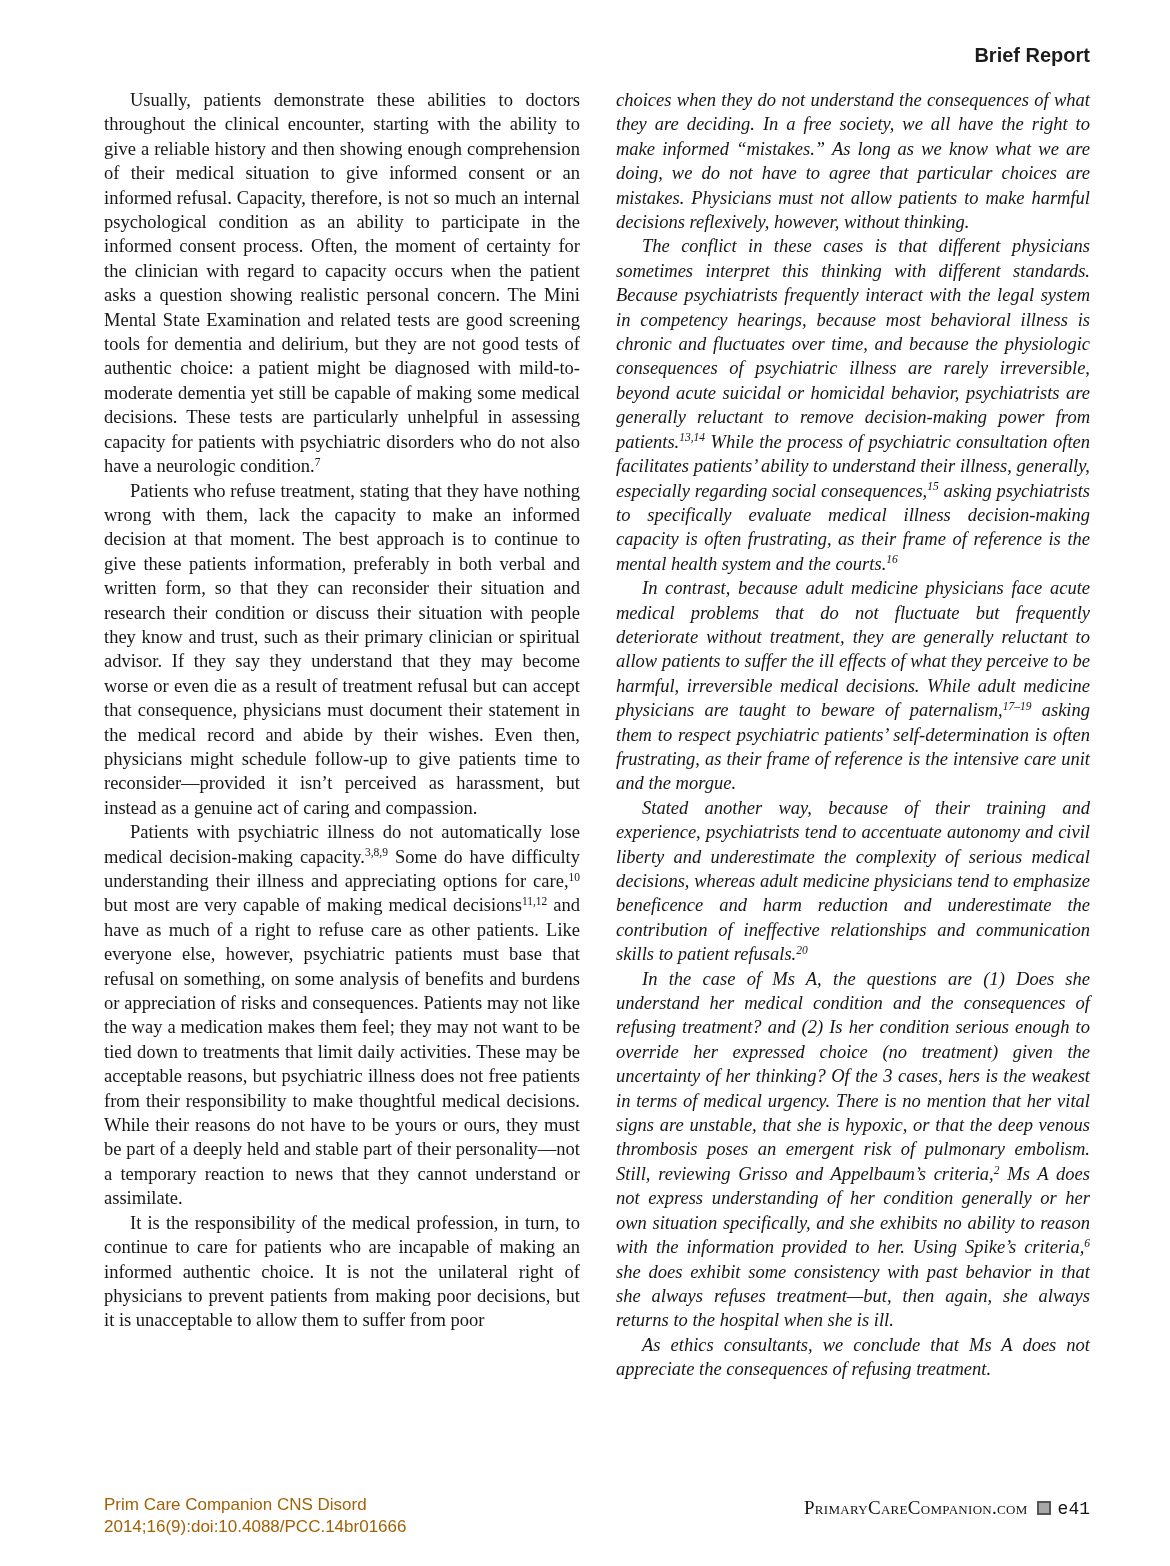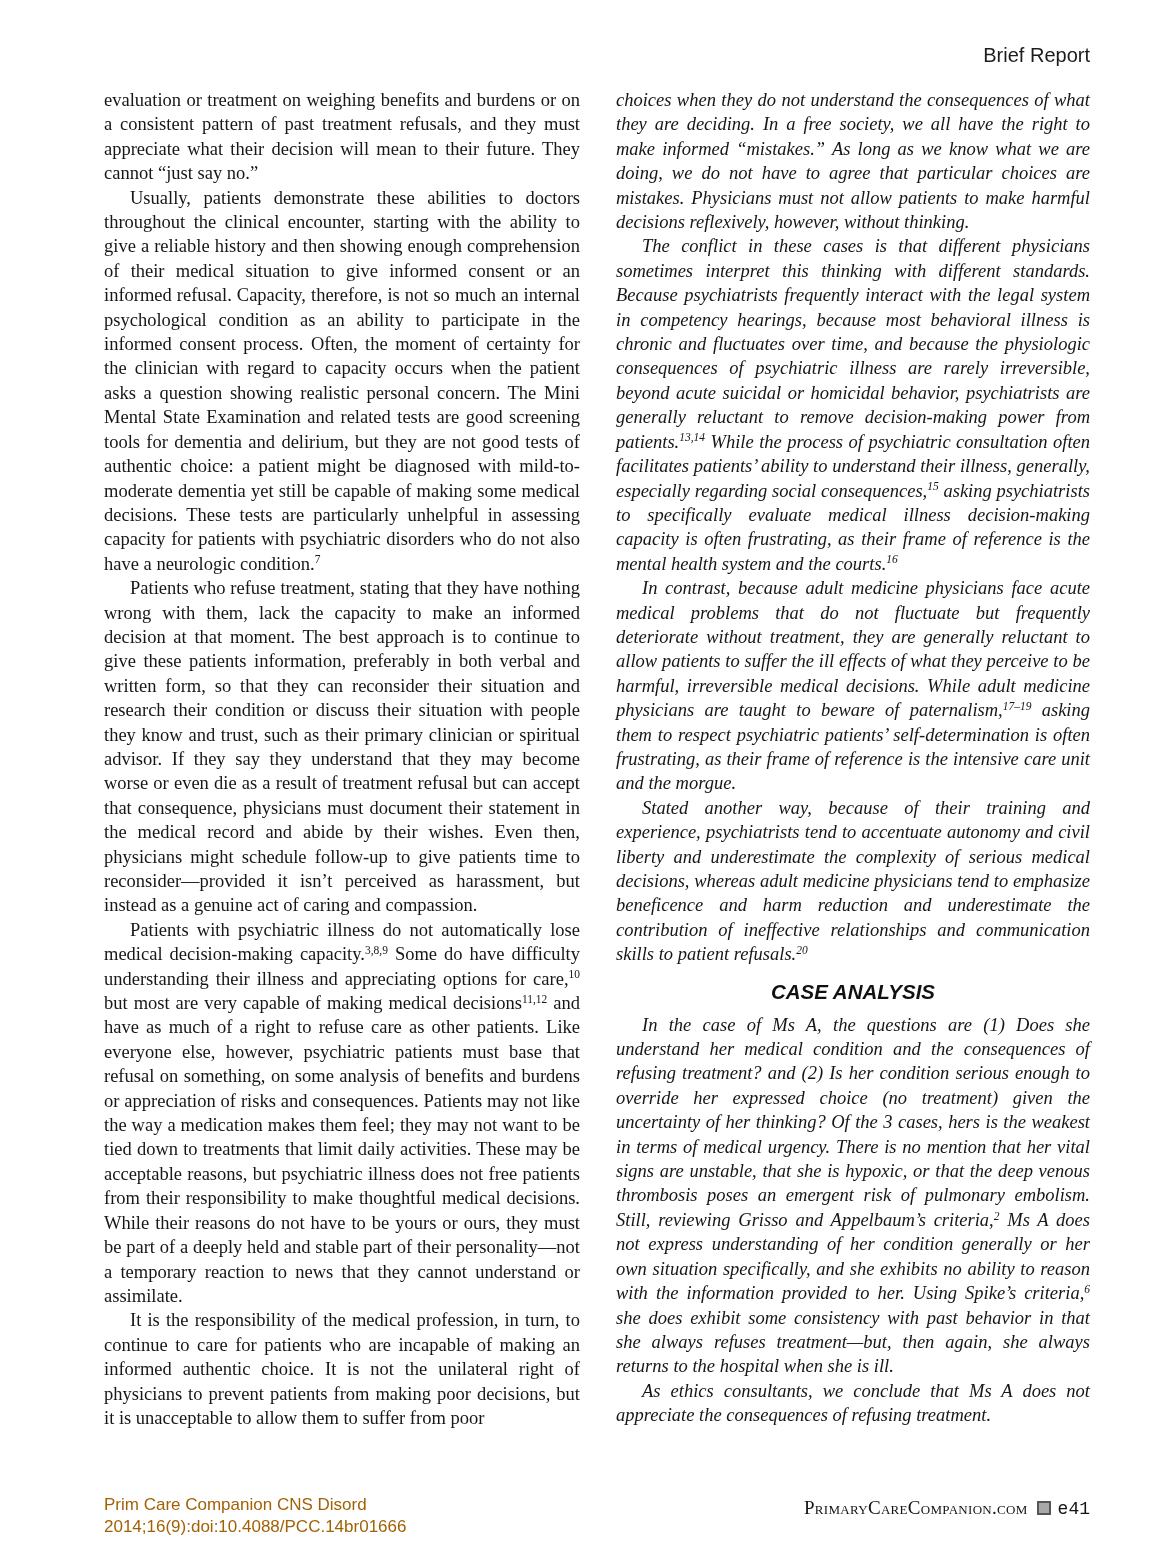--- a/index.html
+++ b/index.html
@@ -10,21 +10,21 @@
     margin: 0 auto;
     background: #ffffff;
     overflow: hidden;
     color: #141414;
   }
   .report-type {
     position: absolute;
     top: 44px;
     right: 80px;
     font-family: "Liberation Sans", sans-serif;
-    font-weight: 400;
+    font-weight: 700;
     font-size: 20px;
     color: #1c1c1c;
   }
   .columns {
     position: absolute;
     top: 88px;
     left: 104px;
     display: flex;
     gap: 36px;
   }
@@ -94,36 +94,34 @@
 </style>
 </head>
 <body>
 
 <div class="page">
 
   <div class="report-type">Brief Report</div>
 
   <div class="columns">
     <div class="col col-left">
-        <p class="para">evaluation or treatment on weighing benefits and burdens or on a consistent pattern of past treatment refusals, and they must appreciate what their decision will mean to their future. They cannot “just say no.”</p>
         <p class="para indent">Usually, patients demonstrate these abilities to doctors throughout the clinical encounter, starting with the ability to give a reliable history and then showing enough comprehension of their medical situation to give informed consent or an informed refusal. Capacity, therefore, is not so much an internal psychological condition as an ability to participate in the informed consent process. Often, the moment of certainty for the clinician with regard to capacity occurs when the patient asks a question showing realistic personal concern. The Mini Mental State Examination and related tests are good screening tools for dementia and delirium, but they are not good tests of authentic choice: a patient might be diagnosed with mild-to-moderate dementia yet still be capable of making some medical decisions. These tests are particularly unhelpful in assessing capacity for patients with psychiatric disorders who do not also have a neurologic condition.<sup>7</sup></p>
         <p class="para indent">Patients who refuse treatment, stating that they have nothing wrong with them, lack the capacity to make an informed decision at that moment. The best approach is to continue to give these patients information, preferably in both verbal and written form, so that they can reconsider their situation and research their condition or discuss their situation with people they know and trust, such as their primary clinician or spiritual advisor. If they say they understand that they may become worse or even die as a result of treatment refusal but can accept that consequence, physicians must document their statement in the medical record and abide by their wishes. Even then, physicians might schedule follow-up to give patients time to reconsider—provided it isn’t perceived as harassment, but instead as a genuine act of caring and compassion.</p>
         <p class="para indent">Patients with psychiatric illness do not automatically lose medical decision-making capacity.<sup>3,8,9</sup> Some do have difficulty understanding their illness and appreciating options for care,<sup>10</sup> but most are very capable of making medical decisions<sup>11,12</sup> and have as much of a right to refuse care as other patients. Like everyone else, however, psychiatric patients must base that refusal on something, on some analysis of benefits and burdens or appreciation of risks and consequences. Patients may not like the way a medication makes them feel; they may not want to be tied down to treatments that limit daily activities. These may be acceptable reasons, but psychiatric illness does not free patients from their responsibility to make thoughtful medical decisions. While their reasons do not have to be yours or ours, they must be part of a deeply held and stable part of their personality—not a temporary reaction to news that they cannot understand or assimilate.</p>
         <p class="para indent">It is the responsibility of the medical profession, in turn, to continue to care for patients who are incapable of making an informed authentic choice. It is not the unilateral right of physicians to prevent patients from making poor decisions, but it is unacceptable to allow them to suffer from poor</p>
       </div>
 
     <div class="col col-right">
       <div>
           <p class="para">choices when they do not understand the consequences of what they are deciding. In a free society, we all have the right to make informed “mistakes.” As long as we know what we are doing, we do not have to agree that particular choices are mistakes. Physicians must not allow patients to make harmful decisions reflexively, however, without thinking.</p>
           <p class="para indent">The conflict in these cases is that different physicians sometimes interpret this thinking with different standards. Because psychiatrists frequently interact with the legal system in competency hearings, because most behavioral illness is chronic and fluctuates over time, and because the physiologic consequences of psychiatric illness are rarely irreversible, beyond acute suicidal or homicidal behavior, psychiatrists are generally reluctant to remove decision-making power from patients.<sup>13,14</sup> While the process of psychiatric consultation often facilitates patients’ ability to understand their illness, generally, especially regarding social consequences,<sup>15</sup> asking psychiatrists to specifically evaluate medical illness decision-making capacity is often frustrating, as their frame of reference is the mental health system and the courts.<sup>16</sup></p>
           <p class="para indent">In contrast, because adult medicine physicians face acute medical problems that do not fluctuate but frequently deteriorate without treatment, they are generally reluctant to allow patients to suffer the ill effects of what they perceive to be harmful, irreversible medical decisions. While adult medicine physicians are taught to beware of paternalism,<sup>17–19</sup> asking them to respect psychiatric patients’ self-determination is often frustrating, as their frame of reference is the intensive care unit and the morgue.</p>
           <p class="para indent">Stated another way, because of their training and experience, psychiatrists tend to accentuate autonomy and civil liberty and underestimate the complexity of serious medical decisions, whereas adult medicine physicians tend to emphasize beneficence and harm reduction and underestimate the contribution of ineffective relationships and communication skills to patient refusals.<sup>20</sup></p>
         </div>
 
-      <div class="section-heading">CASE ANALYSIS</div>
 
       <div>
           <p class="para indent">In the case of Ms A, the questions are (1) Does she understand her medical condition and the consequences of refusing treatment? and (2) Is her condition serious enough to override her expressed choice (no treatment) given the uncertainty of her thinking? Of the 3 cases, hers is the weakest in terms of medical urgency. There is no mention that her vital signs are unstable, that she is hypoxic, or that the deep venous thrombosis poses an emergent risk of pulmonary embolism. Still, reviewing Grisso and Appelbaum’s criteria,<sup>2</sup> Ms A does not express understanding of her condition generally or her own situation specifically, and she exhibits no ability to reason with the information provided to her. Using Spike’s criteria,<sup>6</sup> she does exhibit some consistency with past behavior in that she always refuses treatment—but, then again, she always returns to the hospital when she is ill.</p>
           <p class="para indent">As ethics consultants, we conclude that Ms A does not appreciate the consequences of refusing treatment.</p>
         </div>
     </div>
   </div>
 
   <div class="footer-left">
     <div>Prim Care Companion CNS Disord</div>

